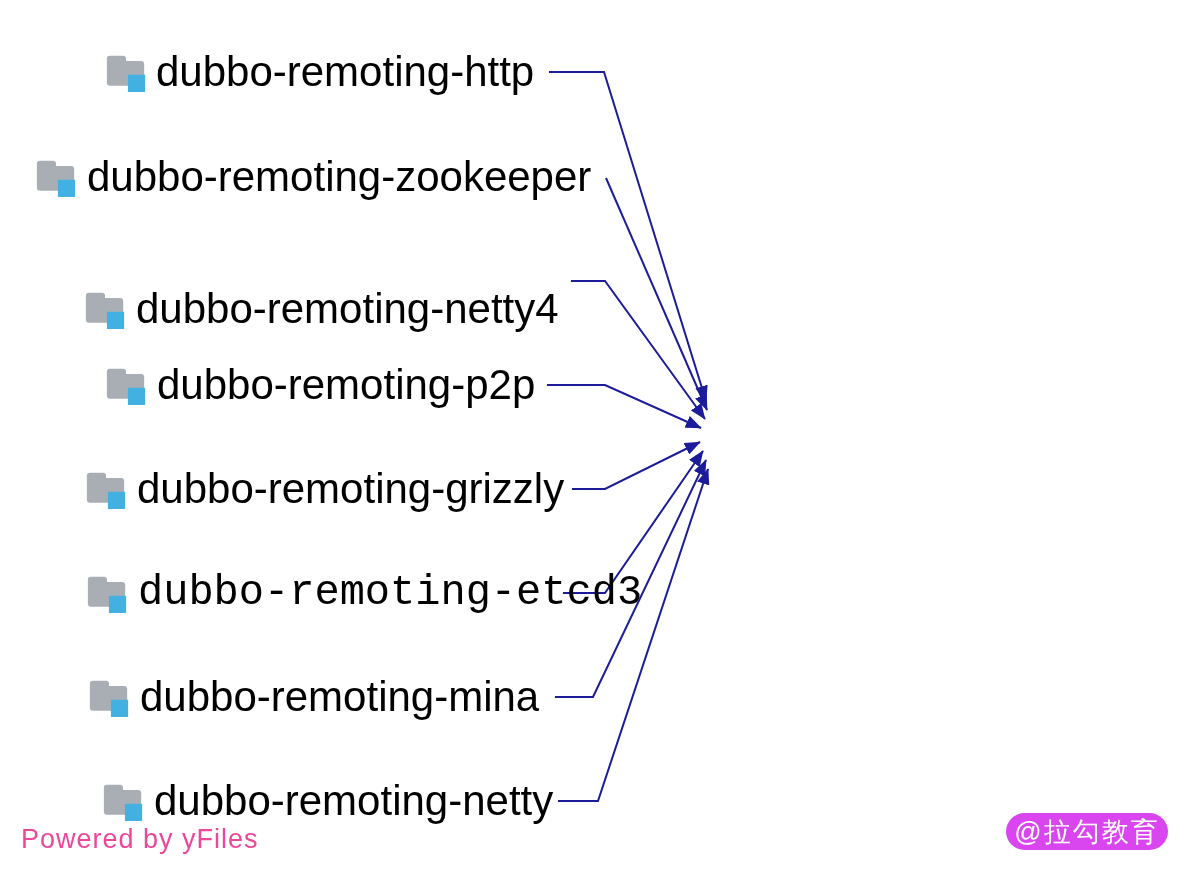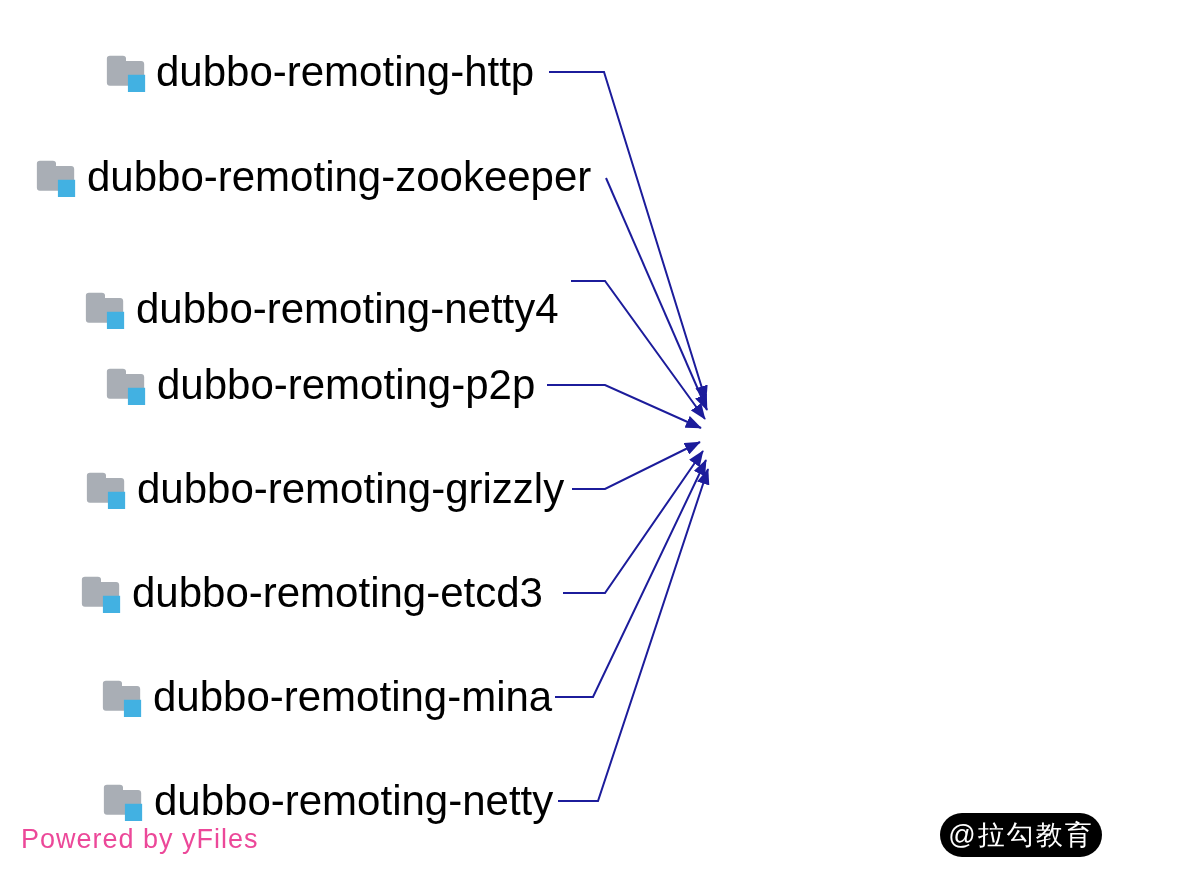--- a/index.html
+++ b/index.html
@@ -43,24 +43,24 @@
   .f-accent { fill: #42b1e2; }
   .watermark {
     position: absolute;
     left: 21px; top: 824px;
     font-size: 27px;
     letter-spacing: 1px;
     color: #ec4899;
   }
   .badge {
     position: absolute;
-    left: 940px; top: 813px;
-    width: 162px; height: 44px;
+    left: 1006px; top: 813px;
+    width: 162px; height: 37px;
     border-radius: 22px;
-    background: #000000;
+    background: #d946ef;
     color: #ffffff;
     font-size: 27px;
     letter-spacing: 2px;
     display: flex;
     align-items: center;
     justify-content: center;
   }
 </style>
 </head>
 <body>
@@ -116,29 +116,29 @@
   </div>
 
   <div class="node" style="left:84px; top:489px;align-items:center;">
     <svg class="folder" viewBox="0 0 46 46" width="44" height="44">
       <path class="f-body" d="M3,9 C3,6.8 4.2,6 6.2,6 L19.8,6 C21.8,6 23,7 23,9 L23,11.5 L38.8,11.5 C40.8,11.5 42,12.7 42,14.7 L42,34.3 C42,36.3 40.8,37.5 38.8,37.5 L6.2,37.5 C4.2,37.5 3,36.3 3,34.3 Z"></path>
       <rect class="f-accent" x="25" y="26" width="18" height="18"></rect>
     </svg>
     <span class="label">dubbo-remoting-grizzly</span>
   </div>
 
-  <div class="node" style="left:79px; top:593px;">
+  <div class="node" style="left:85px; top:593px;font-family:Liberation Mono, monospace;">
     <svg class="folder" viewBox="0 0 46 46" width="44" height="44">
       <path class="f-body" d="M3,9 C3,6.8 4.2,6 6.2,6 L19.8,6 C21.8,6 23,7 23,9 L23,11.5 L38.8,11.5 C40.8,11.5 42,12.7 42,14.7 L42,34.3 C42,36.3 40.8,37.5 38.8,37.5 L6.2,37.5 C4.2,37.5 3,36.3 3,34.3 Z"></path>
       <rect class="f-accent" x="25" y="26" width="18" height="18"></rect>
     </svg>
     <span class="label">dubbo-remoting-etcd3</span>
   </div>
 
-  <div class="node" style="left:100px; top:697px;text-align:center;">
+  <div class="node" style="left:87px; top:697px;text-align:center;">
     <svg class="folder" viewBox="0 0 46 46" width="44" height="44">
       <path class="f-body" d="M3,9 C3,6.8 4.2,6 6.2,6 L19.8,6 C21.8,6 23,7 23,9 L23,11.5 L38.8,11.5 C40.8,11.5 42,12.7 42,14.7 L42,34.3 C42,36.3 40.8,37.5 38.8,37.5 L6.2,37.5 C4.2,37.5 3,36.3 3,34.3 Z"></path>
       <rect class="f-accent" x="25" y="26" width="18" height="18"></rect>
     </svg>
     <span class="label">dubbo-remoting-mina</span>
   </div>
 
   <div class="node" style="left:101px; top:801px;">
     <svg class="folder" viewBox="0 0 46 46" width="44" height="44">
       <path class="f-body" d="M3,9 C3,6.8 4.2,6 6.2,6 L19.8,6 C21.8,6 23,7 23,9 L23,11.5 L38.8,11.5 C40.8,11.5 42,12.7 42,14.7 L42,34.3 C42,36.3 40.8,37.5 38.8,37.5 L6.2,37.5 C4.2,37.5 3,36.3 3,34.3 Z"></path>

